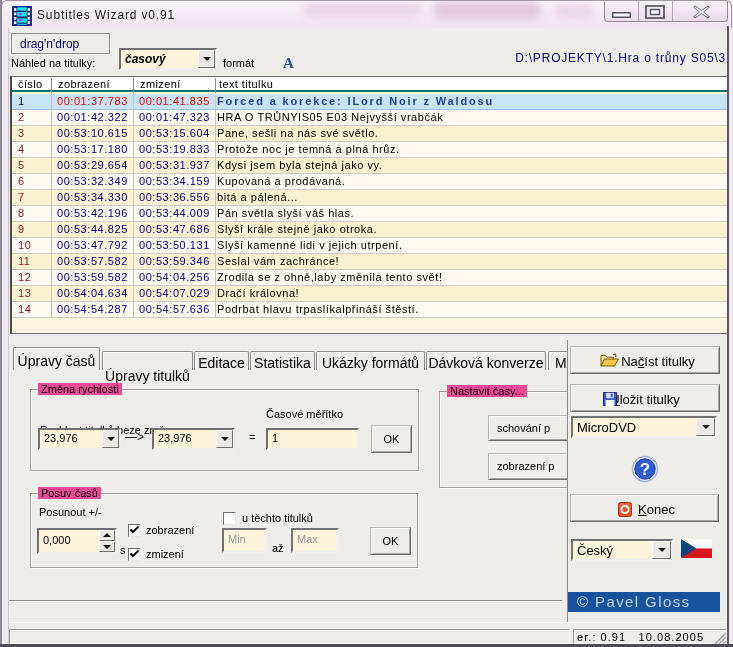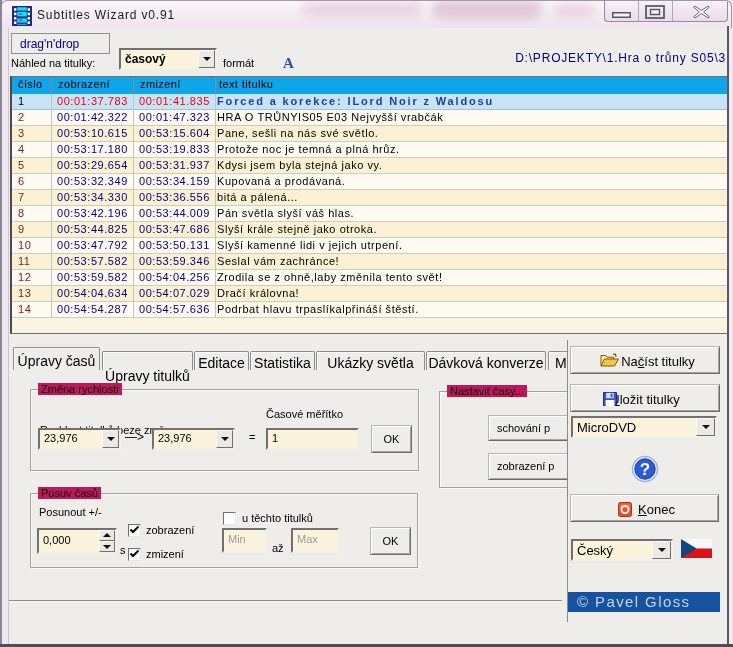--- a/index.html
+++ b/index.html
@@ -34,37 +34,37 @@
   background:#ece9e4; border:1px solid; border-color:#fbfbfb #6f6f6f #6f6f6f #fbfbfb; }
 .arr { position:absolute; left:50%; top:50%; width:0; height:0; margin-left:-4px; margin-top:-2px;
   border-left:4px solid transparent; border-right:4px solid transparent; border-top:4px solid #111; }
 
 .btn { position:absolute; background:#efedea; border:1px solid; border-color:#b9b6b1 #6c6c6c #6c6c6c #b9b6b1;
   box-shadow:inset 1px 1px 0 #ffffff, inset -1px -1px 0 #a8a5a0; font-size:11px; color:#000;
   text-align:center; }
 
 #grid { position:absolute; left:1px; top:48px; width:718px; height:258px;
   border:1px solid #6f6f6f; border-left:2px solid #4a4a4a; background:#fbf4e0; }
-#ghead { position:absolute; left:0; top:0; width:100%; height:31px; background:#0ea5e9;
+#ghead { position:absolute; left:0; top:0; width:100%; height:15px; background:#ffffff;
   border-bottom:2px solid #0f766e; }
 #ghead span { position:absolute; top:1px; font-size:11px; color:#000; letter-spacing:0.4px; }
 .grow { position:absolute; left:0; width:100%; height:16px; border-bottom:1px solid #ccccc2; }
 .grow span { position:absolute; top:1px; font-size:11px; white-space:nowrap; letter-spacing:0.55px; }
 .gn { color:#7b1c1c; left:6px; }
 .g1 { color:#000080; left:45px; letter-spacing:0.68px; }
 .g2 { color:#000080; left:127px; letter-spacing:0.68px; }
 .gt { color:#000000; left:205px; }
 .vline { position:absolute; top:0; width:1px; background:#c6c5ba; }
 
 .tab { position:absolute; top:323px; height:19px; background:#efedea; border:1px solid #8c8c8c;
   border-bottom:none; border-radius:2px 2px 0 0; font-size:14px; color:#000; text-align:center;
   box-shadow:inset 1px 1px 0 #fafaf8; }
 
 .gbox { position:absolute; border:1px solid #a5a29c; box-shadow:inset 1px 1px 0 #fbfaf8, 1px 1px 0 #fbfaf8; }
-.gcap { position:absolute; top:-7px; font-size:11px; background:#be185d; padding:0 3px; color:#000; white-space:nowrap; }
+.gcap { position:absolute; top:-7px; font-size:11px; background:#ec4899; padding:0 3px; color:#000; white-space:nowrap; }
 
 .cb { position:absolute; width:13px; height:13px; background:#fff; border:1px solid; border-color:#6f6f6f #e8e6e2 #e8e6e2 #6f6f6f; box-shadow:inset 1px 1px 0 #3c3c3c00, inset 0 0 0 1px #ffffff00; }
 
 #statusbar { position:absolute; left:0px; top:594px; width:719px; height:22px; border-top:1px solid #fdfdfd; }
 </style></head>
 <body>
 <div id="frame">
   <div id="rightpink"></div>
   <div id="titlebar">
     <div class="blob" style="left:300px;top:2px;width:120px;height:14px;background:#e9d3e0;"></div>
@@ -105,21 +105,21 @@
         <path d="M2 1 L8.5 5.4 L15 1 L16.3 2.3 L10.6 7 L16.3 11.7 L15 13 L8.5 8.6 L2 13 L0.7 11.7 L6.4 7 L0.7 2.3 Z" fill="#f6f4f8" stroke="#5a5c66" stroke-width="0.9"></path>
       </svg>
     </div>
   </div>
   <div id="client">
 
     <div id="dragdrop">
         <span>drag'n'drop</span>
       </div>
     <div class="lbl" style="left:2px;top:29px;">Náhled na titulky:</div>
-    <div class="edit combo" style="left:110px;top:20px;width:98px;height:22px;">
+    <div class="edit combo" style="left:110px;top:20px;width:98px;height:22px;font-style:italic;">
       <span class="txt" style="font-weight:bold;font-size:12px;top:2px;">časový</span>
       <span class="db">
           <span class="arr"></span>
         </span>
     </div>
     <div class="lbl" style="left:214px;top:29px;">formát</div>
     <div class="lbl" style="left:274px;top:27px;font-family:'Liberation Serif',serif;font-weight:bold;font-size:15px;color:#33509e;">A</div>
     <div class="lbl navy" style="right:1px;top:23px;font-size:12px;letter-spacing:0.8px;">D:\PROJEKTY\1.Hra o trůny S05\3</div>
 
     <div id="grid">
@@ -221,21 +221,21 @@
       <span class="vline" style="left:39px;top:17px;height:224px;"></span>
       <span class="vline" style="left:121px;top:17px;height:224px;"></span>
       <span class="vline" style="left:203px;top:17px;height:224px;"></span>
     </div>
 
     <div id="tabbar">
       <div class="tab" style="left:4px;top:319px;width:87px;height:23px;padding-top:5px;z-index:3;">Úpravy časů</div>
       <div class="tab" style="left:93px;width:91px;padding-top:16px;">Úpravy titulků</div>
       <div class="tab" style="left:185px;width:55px;padding-top:3px;">Editace</div>
       <div class="tab" style="left:241px;width:65px;padding-top:3px;">Statistika</div>
-      <div class="tab" style="left:307px;width:109px;padding-top:3px;">Ukázky světla</div>
+      <div class="tab" style="left:307px;width:109px;padding-top:3px;">Ukázky formátů</div>
       <div class="tab" style="left:417px;width:120px;padding-top:3px;">Dávková konverze</div>
       <div class="tab" style="left:539px;width:26px;padding-top:3px;text-align:left;padding-left:6px;">M</div>
     </div>
 
     <div id="page">
       <div class="gbox" style="left:21px;top:361px;width:389px;height:82px;">
         <span class="gcap" style="left:7px;">Změna rychlosti</span>
         <span class="lbl" style="left:9px;top:18px;margin-top:16px;">Rychlost titulků beze změny</span>
         <span class="lbl" style="left:235px;top:18px;">Časové měřítko</span>
         <div class="edit combo" style="left:7px;top:38px;width:83px;height:22px;">
@@ -347,17 +347,27 @@
           </span>
       </div>
       <svg id="flag" style="position:absolute;left:672px;top:511px;" width="31" height="19" viewBox="0 0 31 19">
         <rect x="0" y="0" width="31" height="9.5" fill="#f8f8f8"></rect>
         <rect x="0" y="9.5" width="31" height="9.5" fill="#d7141a"></rect>
         <path d="M0 0 L15.5 9.5 L0 19 Z" fill="#11457e"></path>
       </svg>
       <div style="position:absolute;left:559px;top:564px;width:152px;height:20px;background:#17529e;color:#c2d3ee;font-weight:normal;font-size:15px;padding-top:1px;padding-left:9px;letter-spacing:1.4px;">© Pavel Gloss</div>
     </div>
 
+    <div id="statusbar">
+      <div style="position:absolute;left:0px;top:6px;width:561px;height:15px;border:1px solid;border-color:#9a9a9a #fcfcfc #fcfcfc #9a9a9a;"></div>
+      <div style="position:absolute;left:564px;top:6px;width:154px;height:15px;border:1px solid;border-color:#9a9a9a #fcfcfc #fcfcfc #9a9a9a;"></div>
+      <span class="lbl" style="left:568px;top:8px;letter-spacing:1.05px;">er.: 0.91&nbsp;&nbsp;&nbsp;10.08.2005</span>
+      <svg id="grip" style="position:absolute;left:705px;top:9px;" width="13" height="13" viewBox="0 0 13 13">
+        <path d="M12 1 L1 12" stroke="#9a9a9a" stroke-width="1.2"></path>
+        <path d="M12 5 L5 12" stroke="#9a9a9a" stroke-width="1.2"></path>
+        <path d="M12 9 L9 12" stroke="#9a9a9a" stroke-width="1.2"></path>
+      </svg>
+    </div>
   </div>
   <div id="leftedge"></div>
   <div id="rightdark"></div>
   <div id="bottomdark"></div>
 </div>
 
 </body></html>

